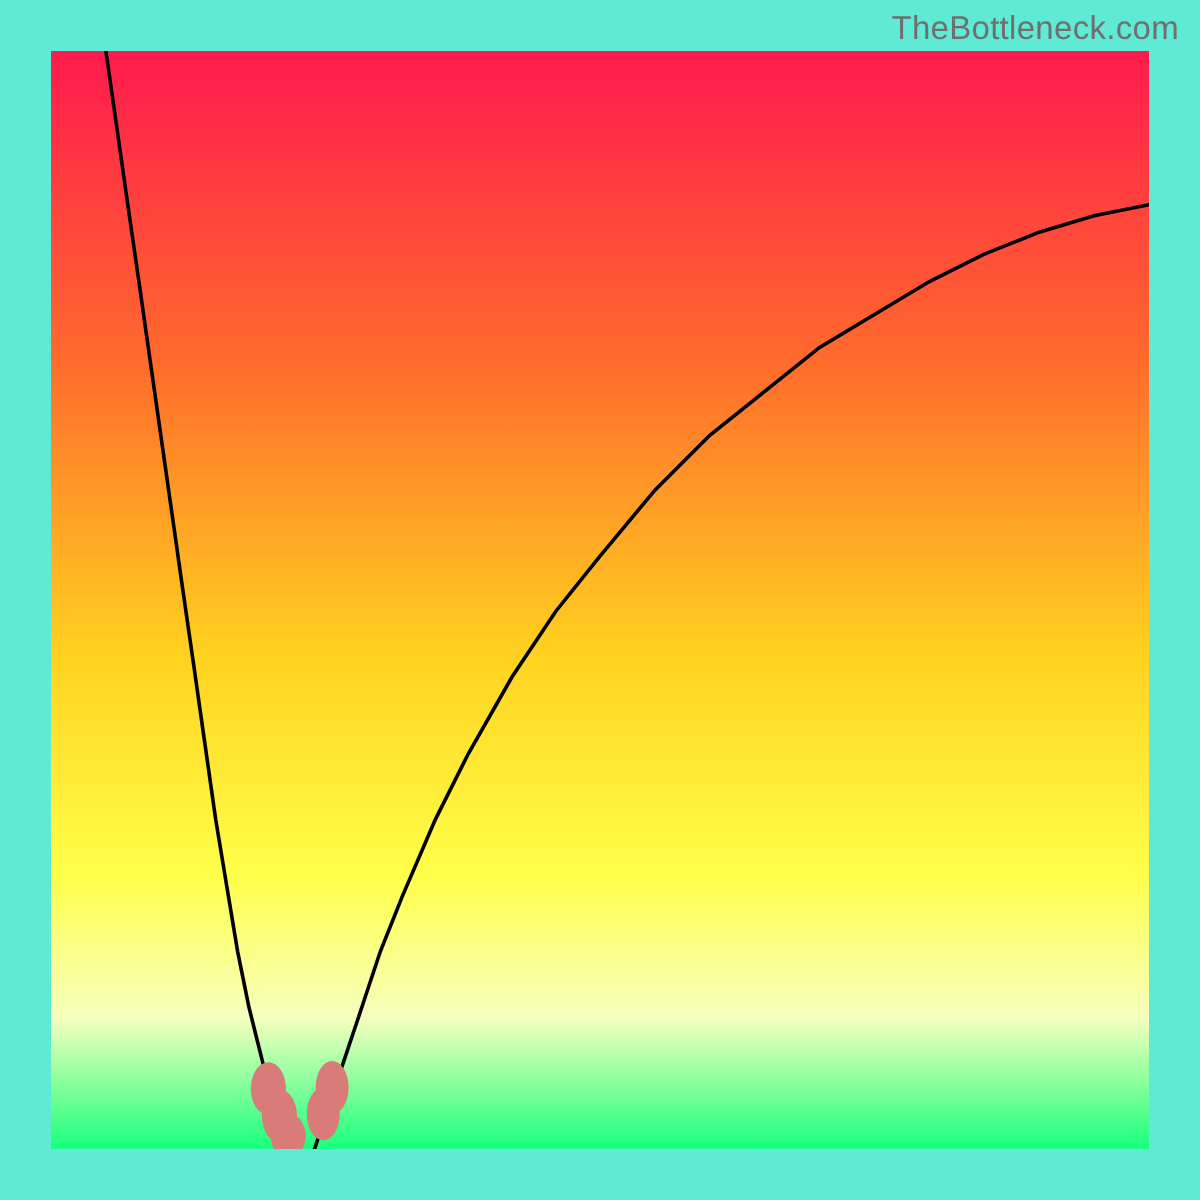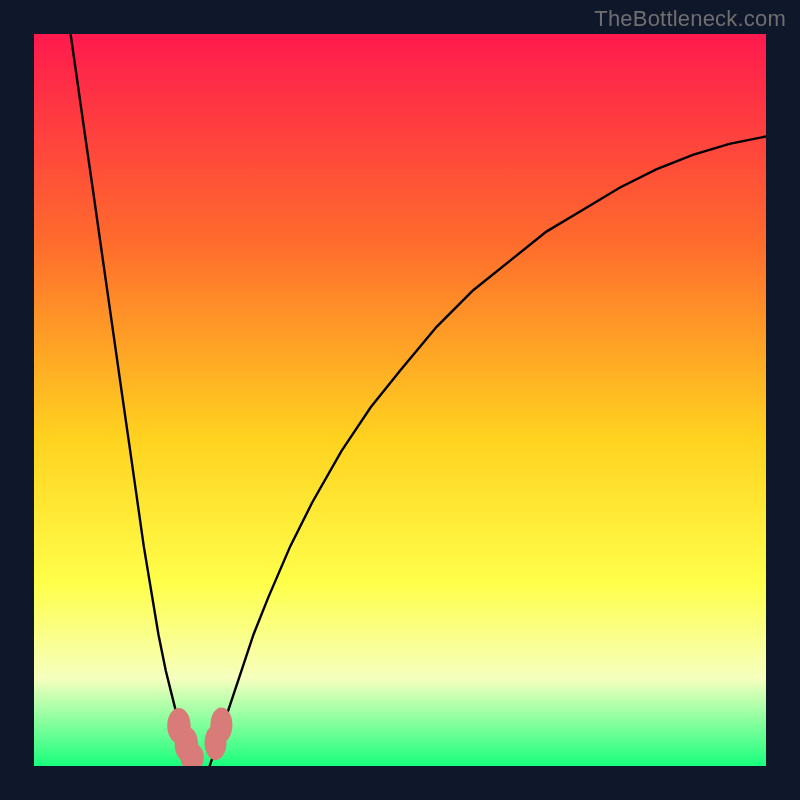--- a/index.html
+++ b/index.html
@@ -10,21 +10,21 @@
     overflow: hidden;
     background: #000;
     font-family: Arial, Helvetica, sans-serif;
   }
   .frame {
     position: absolute;
     left: 0;
     top: 0;
     width: 800px;
     height: 800px;
-    background: #0f172a;
+    background: #5eead4;
   }
   .plot {
     position: absolute;
     left: 34px;
     top: 34px;
     width: 732px;
     height: 732px;
     overflow: hidden;
   }
   .watermark {

